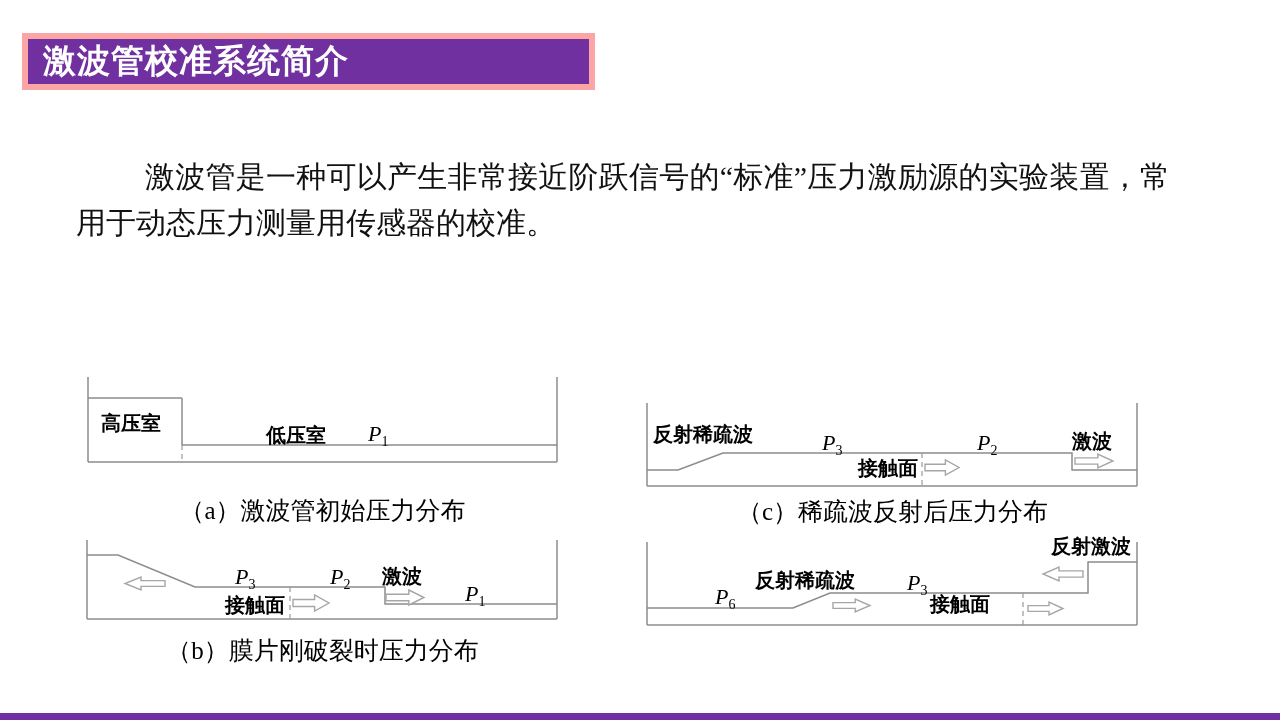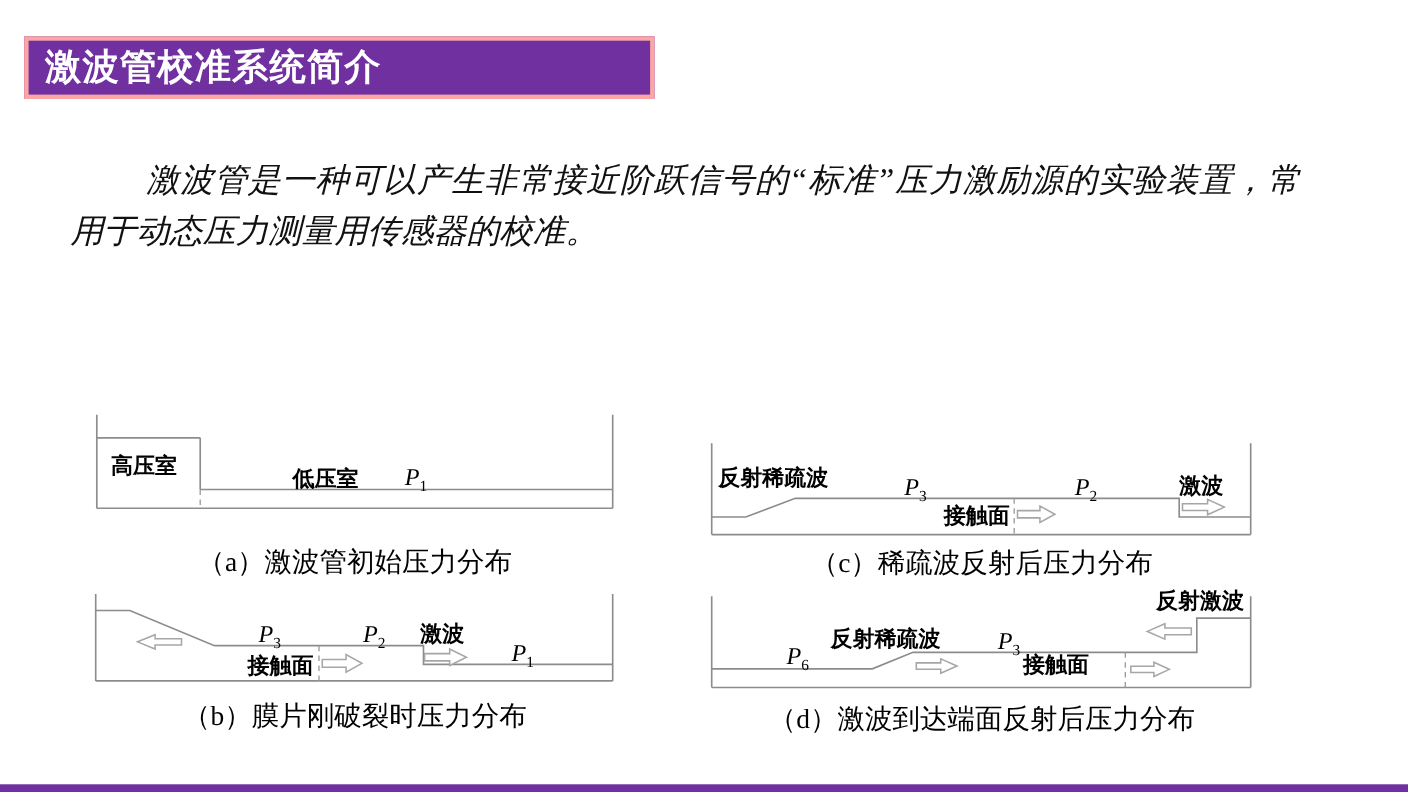--- a/index.html
+++ b/index.html
@@ -6,36 +6,36 @@
   body {
     width: 1280px; height: 720px; position: relative; overflow: hidden;
     background: #ffffff;
     font-family: "Liberation Serif", "DejaVu Serif", serif;
   }
   .slide { position: absolute; inset: 0; }
 
   
   .title-banner {
     position: absolute; left: 22px; top: 33px; width: 573px; height: 57px;
-    background: #7030A0; border: 4px solid #fca5a5; box-sizing: border-box;
+    background: #7030A0; border: 6px solid #fca5a5; box-sizing: border-box;
     display: flex; align-items: center;
   }
   .title-banner .title-text {
     color: #ffffff; font-size: 33px; font-weight: bold;
     font-family: "Liberation Sans", "DejaVu Sans", sans-serif;
     padding-left: 15px; letter-spacing: 1px; white-space: nowrap;
   }
 
   
   .body-text {
     position: absolute; left: 64px; top: 142px; width: 1118px;
     font-size: 30px; line-height: 46px; color: #111111;
     text-align: justify;
   }
-  .body-text p { margin: 0; text-indent: 2.3em; font-style: italic; }
+  .body-text p { margin: 12px; text-indent: 2.3em; }
 
   
   .diag { position: absolute; }
   .diag svg { display: block; }
   .dline { stroke: #8C8C8C; stroke-width: 1.5; fill: none; }
   .ddash { stroke: #9A9A9A; stroke-width: 1.2; fill: none; stroke-dasharray: 5 4; }
   .arrow { fill: #ffffff; stroke: #A6A6A6; stroke-width: 1.4; stroke-linejoin: miter; }
   .dlabel {
     font-family: "Liberation Serif", "DejaVu Serif", serif;
     font-size: 20px; font-weight: bold; fill: #000000;
@@ -132,17 +132,16 @@
       <polygon class="arrow" points="188,74.6 210.2,74.6 210.2,71 225,77.5 210.2,84 210.2,80.4 188,80.4"></polygon>
       <polygon class="arrow" points="383,77.6 404,77.6 404,74 418,80.5 404,87 404,83.4 383,83.4"></polygon>
       <polygon class="arrow" points="438,42.9 414,42.9 414,39 398,46 414,53 414,49.1 438,49.1"></polygon>
       <text x="70" y="76"><tspan class="plabel">P</tspan><tspan class="psub" dy="5">6</tspan></text>
       <text class="dlabel" x="160" y="59" text-anchor="middle">反射稀疏波</text>
       <text x="262" y="62"><tspan class="plabel">P</tspan><tspan class="psub" dy="5">3</tspan></text>
       <text class="dlabel" x="315" y="83" text-anchor="middle">接触面</text>
       <text class="dlabel" x="446" y="25" text-anchor="middle">反射激波</text>
     </svg>
   </div>
-  <div class="caption" style="left:645px; top:637px; width:495px;">（d）激波到达端面反射后压力分布</div>
 
   <div class="bottom-bar"></div>
 
 </div>
 
 </body></html>

